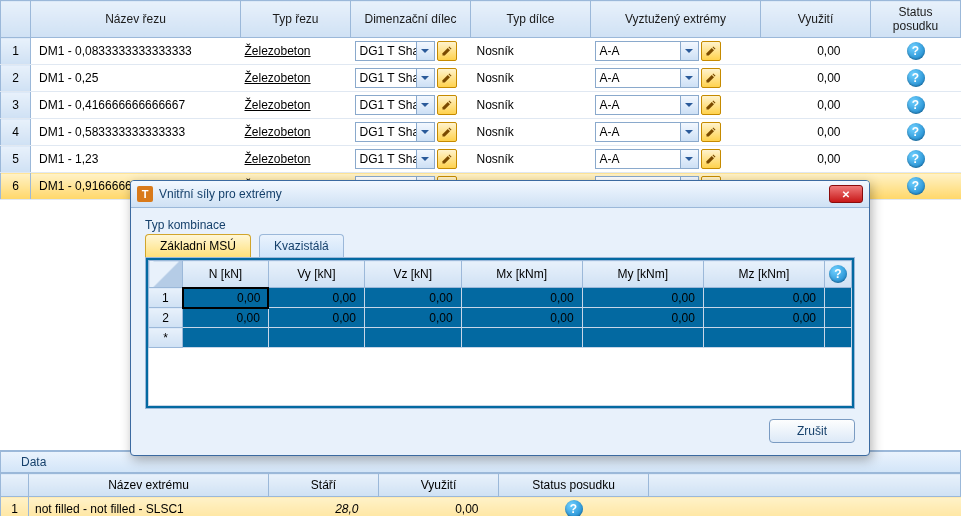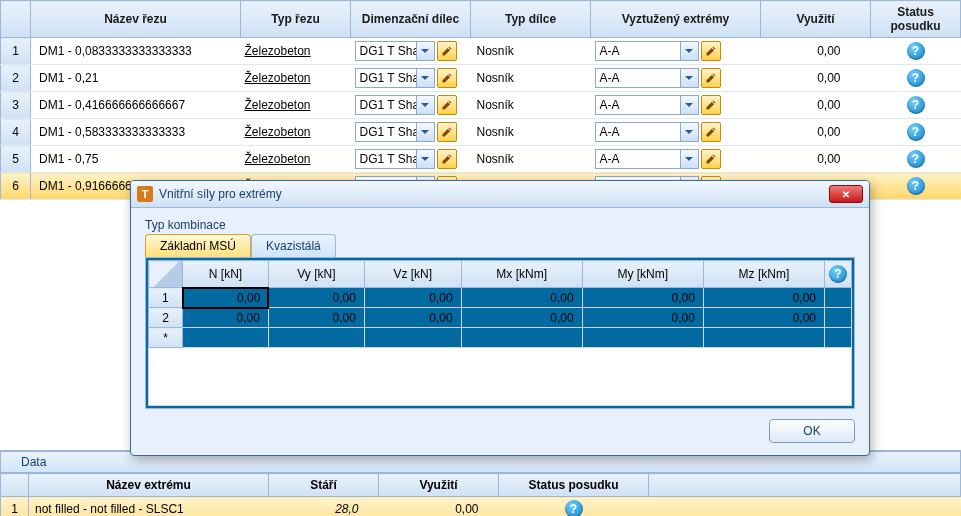--- a/index.html
+++ b/index.html
@@ -13,21 +13,21 @@
   
   
   .main-table {
     width: 100%;
     border-collapse: collapse;
   }
   .main-table thead th {
     background: linear-gradient(#e8f1fb, #cfe1f4);
     border: 1px solid #9bb8d9;
     padding: 4px 6px;
-    font-weight: bold;
+    font-weight: normal;
     color: #1a1a1a;
     text-align: center;
   }
   .main-table tbody td {
     border-bottom: 1px solid #e0e8f2;
     padding: 3px 4px;
     height: 24px;
     vertical-align: middle;
   }
   .main-table tbody tr.sel td {
@@ -118,21 +118,21 @@
     border:1px solid #8a0b0b;
     border-radius:3px;
     display:flex; align-items:center; justify-content:center;
     color:#fff; font-weight:bold;
   }
   .dlg-close::before{ content:"✕"; font-size:10px; }
   
   .dlg-body { padding:10px 14px 12px; }
   .dlg-label { color:#15406b; margin-bottom:2px; }
   
-  .tabs { display:flex; gap:0; }
+  .tabs { display:flex; gap:8px; }
   .tab {
     padding:4px 14px;
     border:1px solid #9bb8d9;
     border-bottom:none;
     background:linear-gradient(#eaf3fd,#cfe4fa);
     border-radius:4px 4px 0 0;
     color:#15406b;
     cursor:pointer;
   }
   .tab.active {
@@ -208,21 +208,21 @@
     color:#15406b;
   }
   .data-table {
     width:100%;
     border-collapse:collapse;
   }
   .data-table thead th {
     background:linear-gradient(#e8f1fb,#cfe1f4);
     border:1px solid #9bb8d9;
     padding:4px 6px;
-    font-weight:bold;
+    font-weight:normal;
     text-align:center;
   }
   .data-table tbody td {
     border-bottom:1px solid #e0e8f2;
     padding:3px 6px;
     height:24px;
   }
   .data-table tbody tr.hl td {
     background:linear-gradient(#fff2c8,#ffe49b);
   }
@@ -283,21 +283,21 @@
                 <path d="M10 3l1-1 3 3-1 1z" fill="#7a4a00"></path>
               </svg>
             </div>
           </div>
         </td>
         <td class="col-vyuz">0,00</td>
         <td class="col-stat"><span class="status-icon">?</span></td>
       </tr>
       <tr>
         <td class="row-num">2</td>
-        <td class="col-nazev">DM1 - 0,21</td>
+        <td class="col-nazev">DM1 - 0,25</td>
         <td class="col-typ">Železobeton</td>
         <td class="col-dim">
           <div class="combo-wrap">
             <div class="combo">
               <span class="txt">DG1 T Sha</span>
               <span class="arrow"></span>
             </div>
             <div class="pencil">
               <svg viewBox="0 0 16 16">
                 <path d="M2 11l7-7 3 3-7 7H2v-3z" fill="#7a4a00"></path>
@@ -391,21 +391,21 @@
                 <path d="M10 3l1-1 3 3-1 1z" fill="#7a4a00"></path>
               </svg>
             </div>
           </div>
         </td>
         <td class="col-vyuz">0,00</td>
         <td class="col-stat"><span class="status-icon">?</span></td>
       </tr>
       <tr>
         <td class="row-num">5</td>
-        <td class="col-nazev">DM1 - 0,75</td>
+        <td class="col-nazev">DM1 - 1,23</td>
         <td class="col-typ">Železobeton</td>
         <td class="col-dim">
           <div class="combo-wrap">
             <div class="combo">
               <span class="txt">DG1 T Sha</span>
               <span class="arrow"></span>
             </div>
             <div class="pencil">
               <svg viewBox="0 0 16 16">
                 <path d="M2 11l7-7 3 3-7 7H2v-3z" fill="#7a4a00"></path>
@@ -526,21 +526,21 @@
               <td></td>
               <td></td>
               <td></td>
               <td class="help-cell"></td>
             </tr>
           </tbody>
       </table>
       <div class="grid-blank"></div>
     </div>
     <div class="dlg-buttons">
-      <div class="btn">OK</div>
+      <div class="btn">Zrušit</div>
     </div>
   </div>
 </div>
 
 <div class="data-panel">
   <div class="data-header">Data</div>
   <table class="data-table">
     <thead>
       <tr>
         <th class="dcol-num"></th>

